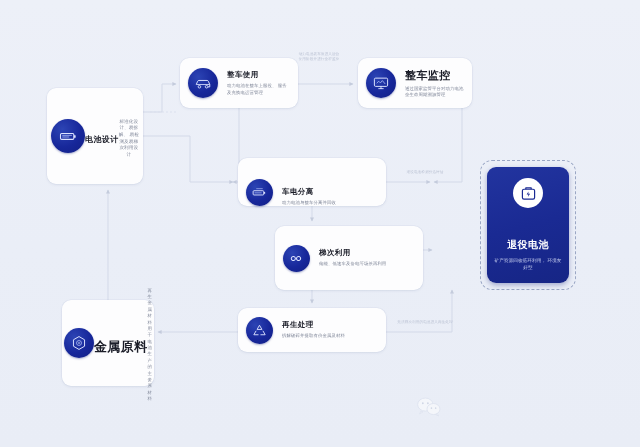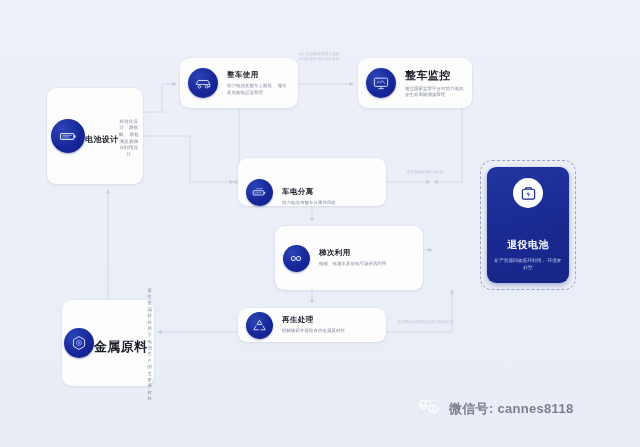--- a/index.html
+++ b/index.html
@@ -75,21 +75,21 @@
   #n-sep{left:238px;top:158px;width:148px;height:48px;align-items:flex-end;}
   #n-sep .ico{width:27px;height:27px;}
   #n-sep .title{font-size:7.5px;}
   #n-sep .sub{font-size:4.4px;margin-top:3px;}
 
   #n-cas{left:240px;top:226px;width:148px;height:64px;margin-left:35px;}
   #n-cas .ico{width:27px;height:27px;}
   #n-cas .title{font-size:7.5px;}
   #n-cas .sub{font-size:4.4px;margin-top:3px;}
 
-  #n-rec{left:238px;top:308px;width:148px;height:34px;}
+  #n-rec{left:238px;top:308px;width:148px;height:44px;}
   #n-rec .ico{width:27px;height:27px;}
   #n-rec .title{font-size:7.5px;}
   #n-rec .sub{font-size:4.4px;margin-top:3px;}
 
   #n-metal{left:62px;top:300px;width:92px;height:86px;}
   #n-metal .ico{width:30px;height:30px;}
   #n-metal .title{font-size:13px;margin-top:7px;}
   #n-metal .sub{font-size:4.4px;margin-top:4px;}
 
   
@@ -305,16 +305,15 @@
           <ellipse cx="11.5" cy="10" rx="9.5" ry="8" fill="#ffffff" stroke="#cfd6e6" stroke-width="1"></ellipse>
           <path d="M6 18l-1.6 3.4L8.6 19z" fill="#ffffff" stroke="#cfd6e6" stroke-width="1" stroke-linejoin="round"></path>
           <circle cx="8.4" cy="8.4" r="1.1" fill="#b9c2d6"></circle>
           <circle cx="14.6" cy="8.4" r="1.1" fill="#b9c2d6"></circle>
           <ellipse cx="21.5" cy="15.5" rx="8" ry="6.8" fill="#ffffff" stroke="#cfd6e6" stroke-width="1"></ellipse>
           <path d="M26.4 21.4l1.4 2.8-3.6-2z" fill="#ffffff" stroke="#cfd6e6" stroke-width="1" stroke-linejoin="round"></path>
           <circle cx="19" cy="14.4" r="1" fill="#b9c2d6"></circle>
           <circle cx="24.2" cy="14.4" r="1" fill="#b9c2d6"></circle>
         </svg>
     </span>
-    <span id="wm-text">微信号: cannes8118</span>
   </div>
 
 </div>
 
 </body></html>

